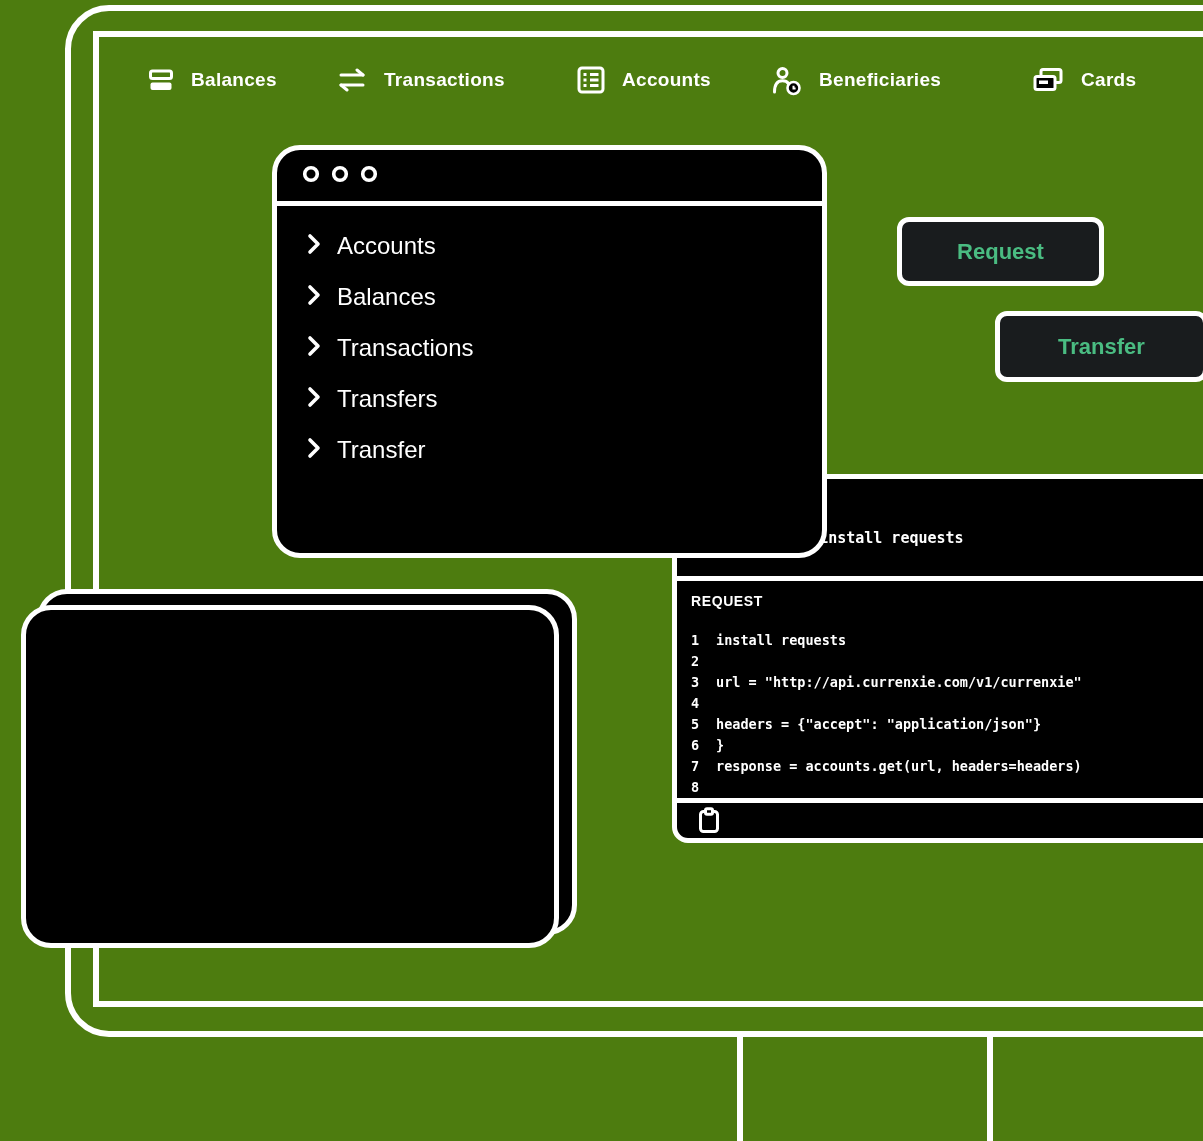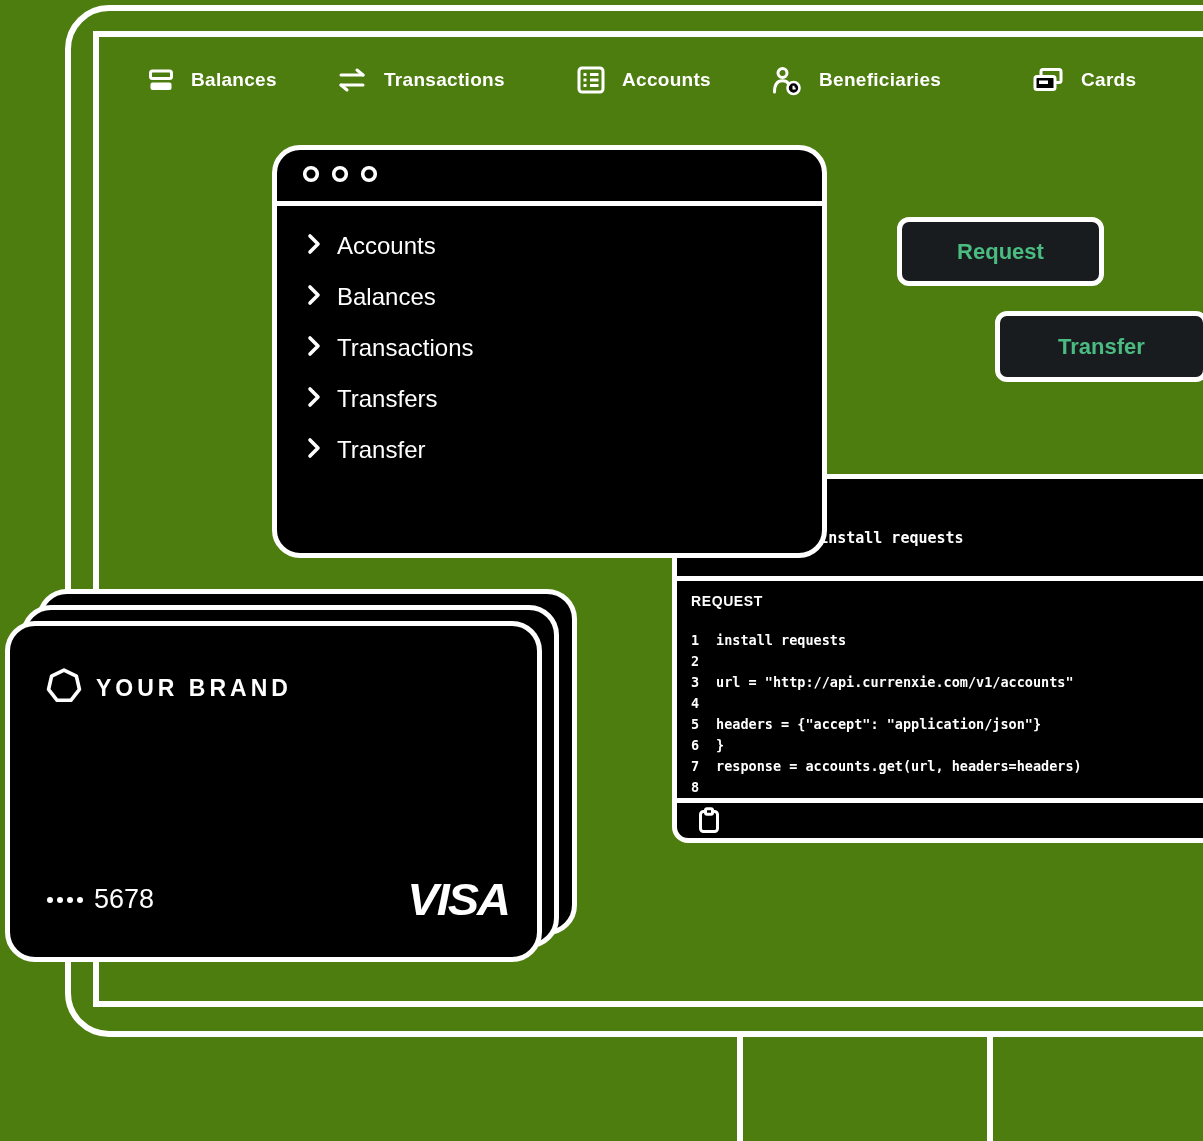--- a/index.html
+++ b/index.html
@@ -147,21 +147,21 @@
     <div class="request-label">REQUEST</div>
 
     <div class="code-lines">
       <div class="code-line">
         <span class="lnum">1</span><span>install requests</span>
       </div>
       <div class="code-line">
         <span class="lnum">2</span><span></span>
       </div>
       <div class="code-line">
-        <span class="lnum">3</span><span>url = "http://api.currenxie.com/v1/accounts"</span>
+        <span class="lnum">3</span><span>url = "http://api.currenxie.com/v1/currenxie"</span>
       </div>
       <div class="code-line">
         <span class="lnum">4</span><span></span>
       </div>
       <div class="code-line">
         <span class="lnum">5</span><span>headers = {"accept": "application/json"}</span>
       </div>
       <div class="code-line">
         <span class="lnum">6</span><span>}</span>
       </div>
@@ -234,36 +234,14 @@
         <span class="api-item-label">Transfer</span>
       </li>
     </ul>
   </div>
 
   <div class="pill-btn btn-request">Request</div>
   <div class="pill-btn btn-transfer">Transfer</div>
 
   <div class="card card-back"></div>
   <div class="card card-middle"></div>
-  <div class="card card-front">
-    <div class="card-brand-row">
-      <span>
-        <svg width="36" height="36" viewBox="0 0 34 34">
-          <polygon points="17,2 28.7,7.7 31.6,20.3 23.5,30.5 10.5,30.5 2.4,20.3 5.3,7.7" fill="none" stroke="#fff" stroke-width="3.4" stroke-linejoin="round"></polygon>
-        </svg>
-      </span>
-      <span class="card-brand-label">YOUR BRAND</span>
-    </div>
-    <div class="card-bottom-row">
-      <div class="masked-number">
-        <span class="dots">
-          <span class="dot"></span>
-            <span class="dot"></span>
-            <span class="dot"></span>
-            <span class="dot"></span>
-        </span>
-        <span class="masked-digits">5678</span>
-      </div>
-      <span class="visa-logo">VISA</span>
-    </div>
-  </div>
 
 </div>
 
 </body></html>

